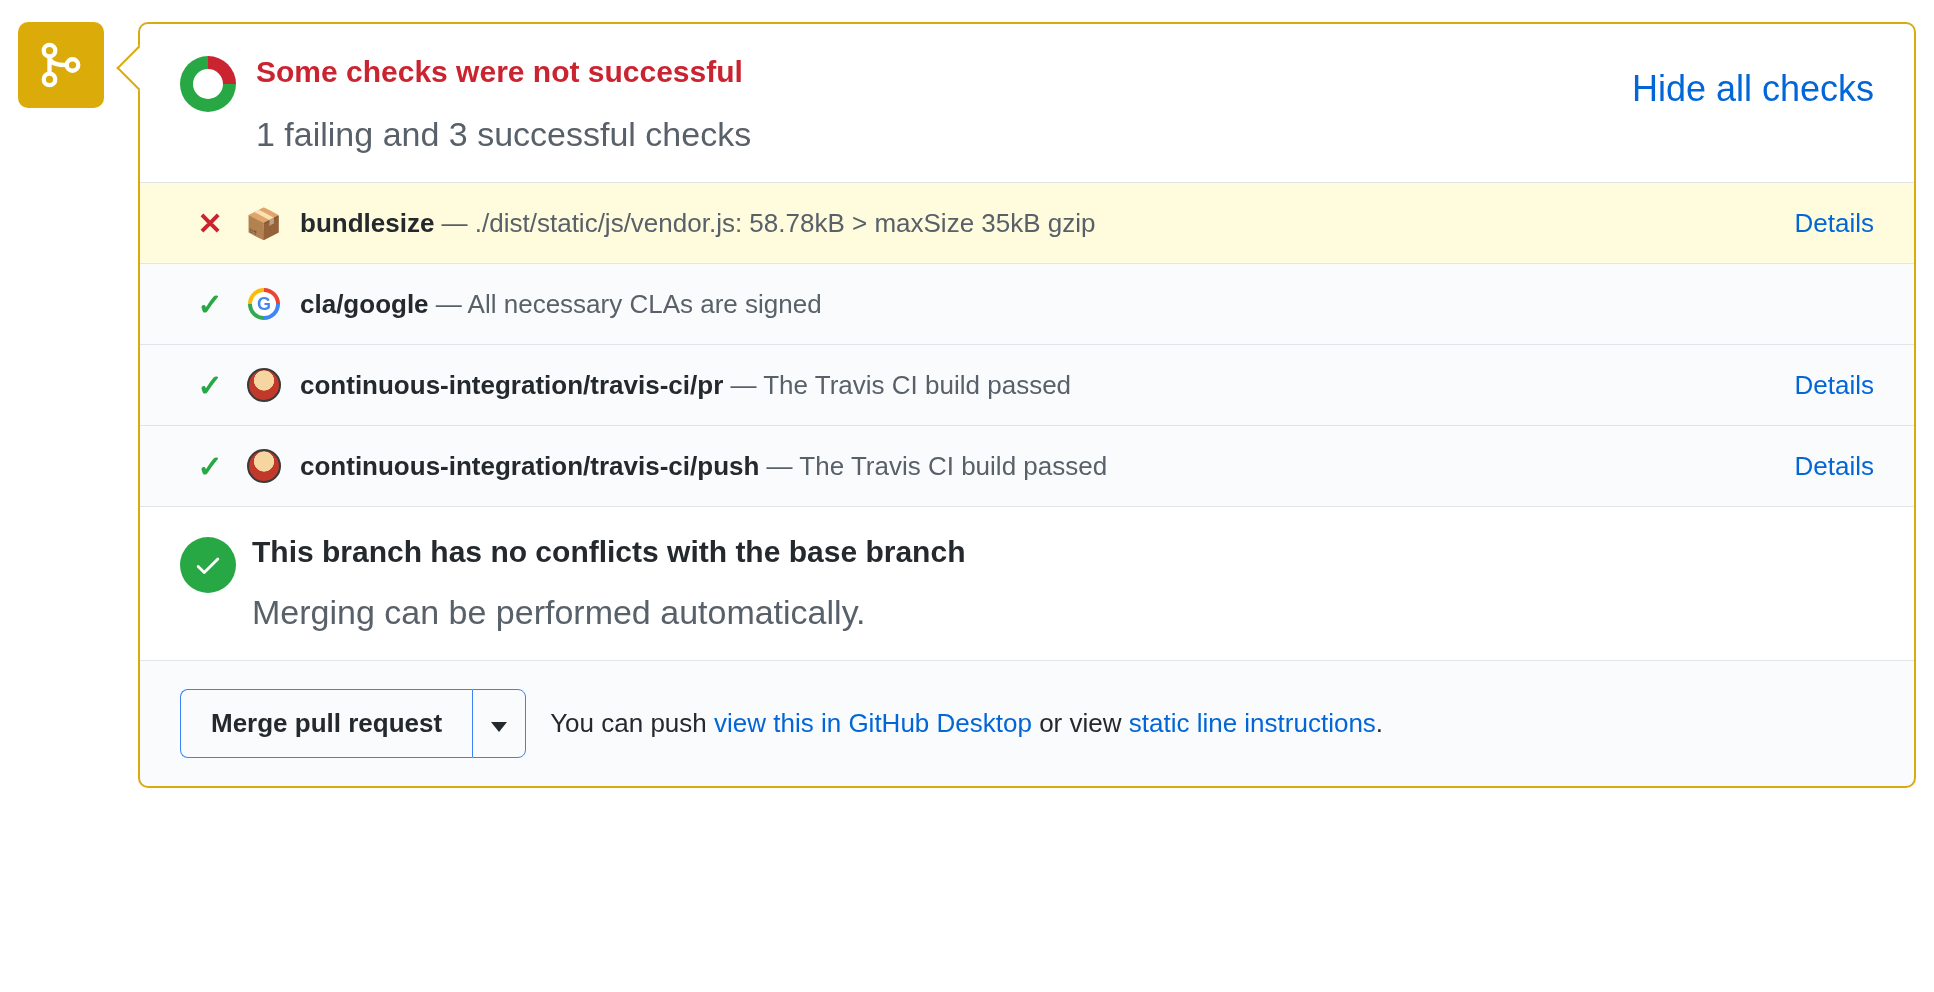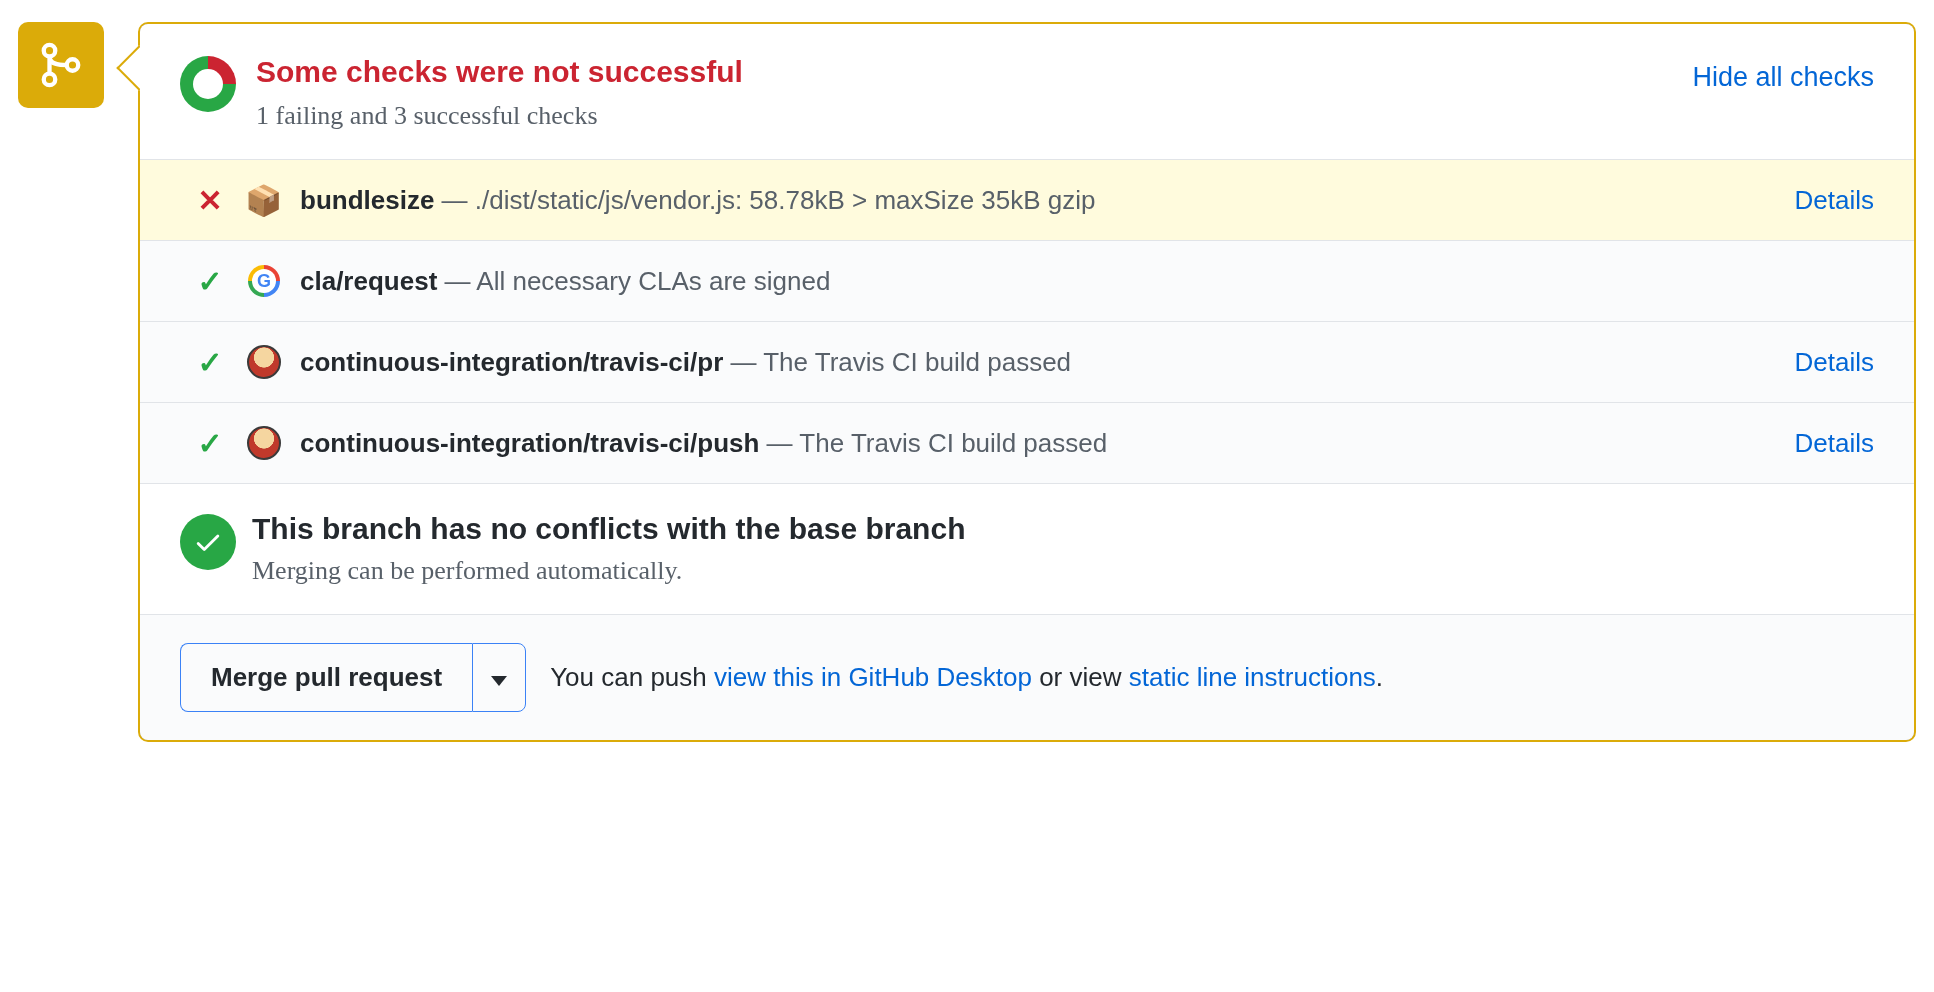--- a/index.html
+++ b/index.html
@@ -54,24 +54,24 @@
   .donut {
     width: 56px; height: 56px; border-radius: 50%;
     background: conic-gradient(#cb2431 0 90deg, #28a745 90deg 360deg);
     display: flex; align-items: center; justify-content: center;
     margin-top: 4px;
   }
   .donut::after { content: ""; width: 30px; height: 30px; background: #fff; border-radius: 50%; }
   .hdr-text { flex: 1; padding-left: 16px; }
   .hdr-title { font-size: 30px; font-weight: 600; line-height: 1.3; }
   .hdr-title.fail { color: #cb2431; }
-  .hdr-sub { font-size: 26px; color: #586069; margin-top: 10px; font-family: Liberation Serif, serif; }
+  .hdr-sub { font-size: 34px; color: #586069; margin-top: 24px; }
   .hide-link {
-    color: #0366d6; font-size: 27px; cursor: pointer;
-    position: absolute; right: 40px; top: 38px;
+    color: #0366d6; font-size: 36px; cursor: pointer;
+    position: absolute; right: 40px; top: 44px;
   }
   .check-row {
     display: flex; align-items: center;
     padding: 22px 40px;
     border-bottom: 1px solid #e1e4e8;
     font-size: 26px;
     background: #fafbfc;
   }
   .check-row.failed { background: #fffbdd; }
   .status-cell { width: 60px; display: flex; justify-content: center; }
@@ -168,21 +168,21 @@
           <div class="check-text"><strong>bundlesize</strong> — <span>./dist/static/js/vendor.js: 58.78kB &gt; maxSize 35kB gzip</span></div>
           <span class="details-link">Details</span>
         </div>
         <div class="check-row">
           <div class="status-cell">
             <span class="status-check">✓</span>
           </div>
           <div class="service-icon">
             <div class="google-g"></div>
           </div>
-          <div class="check-text"><strong>cla/request</strong> — <span>All necessary CLAs are signed</span></div>
+          <div class="check-text"><strong>cla/google</strong> — <span>All necessary CLAs are signed</span></div>
         </div>
         <div class="check-row">
           <div class="status-cell">
             <span class="status-check">✓</span>
           </div>
           <div class="service-icon">
             <div class="travis"></div>
           </div>
           <div class="check-text"><strong>continuous-integration/travis-ci/pr</strong> — <span>The Travis CI build passed</span></div>
           <span class="details-link">Details</span>

